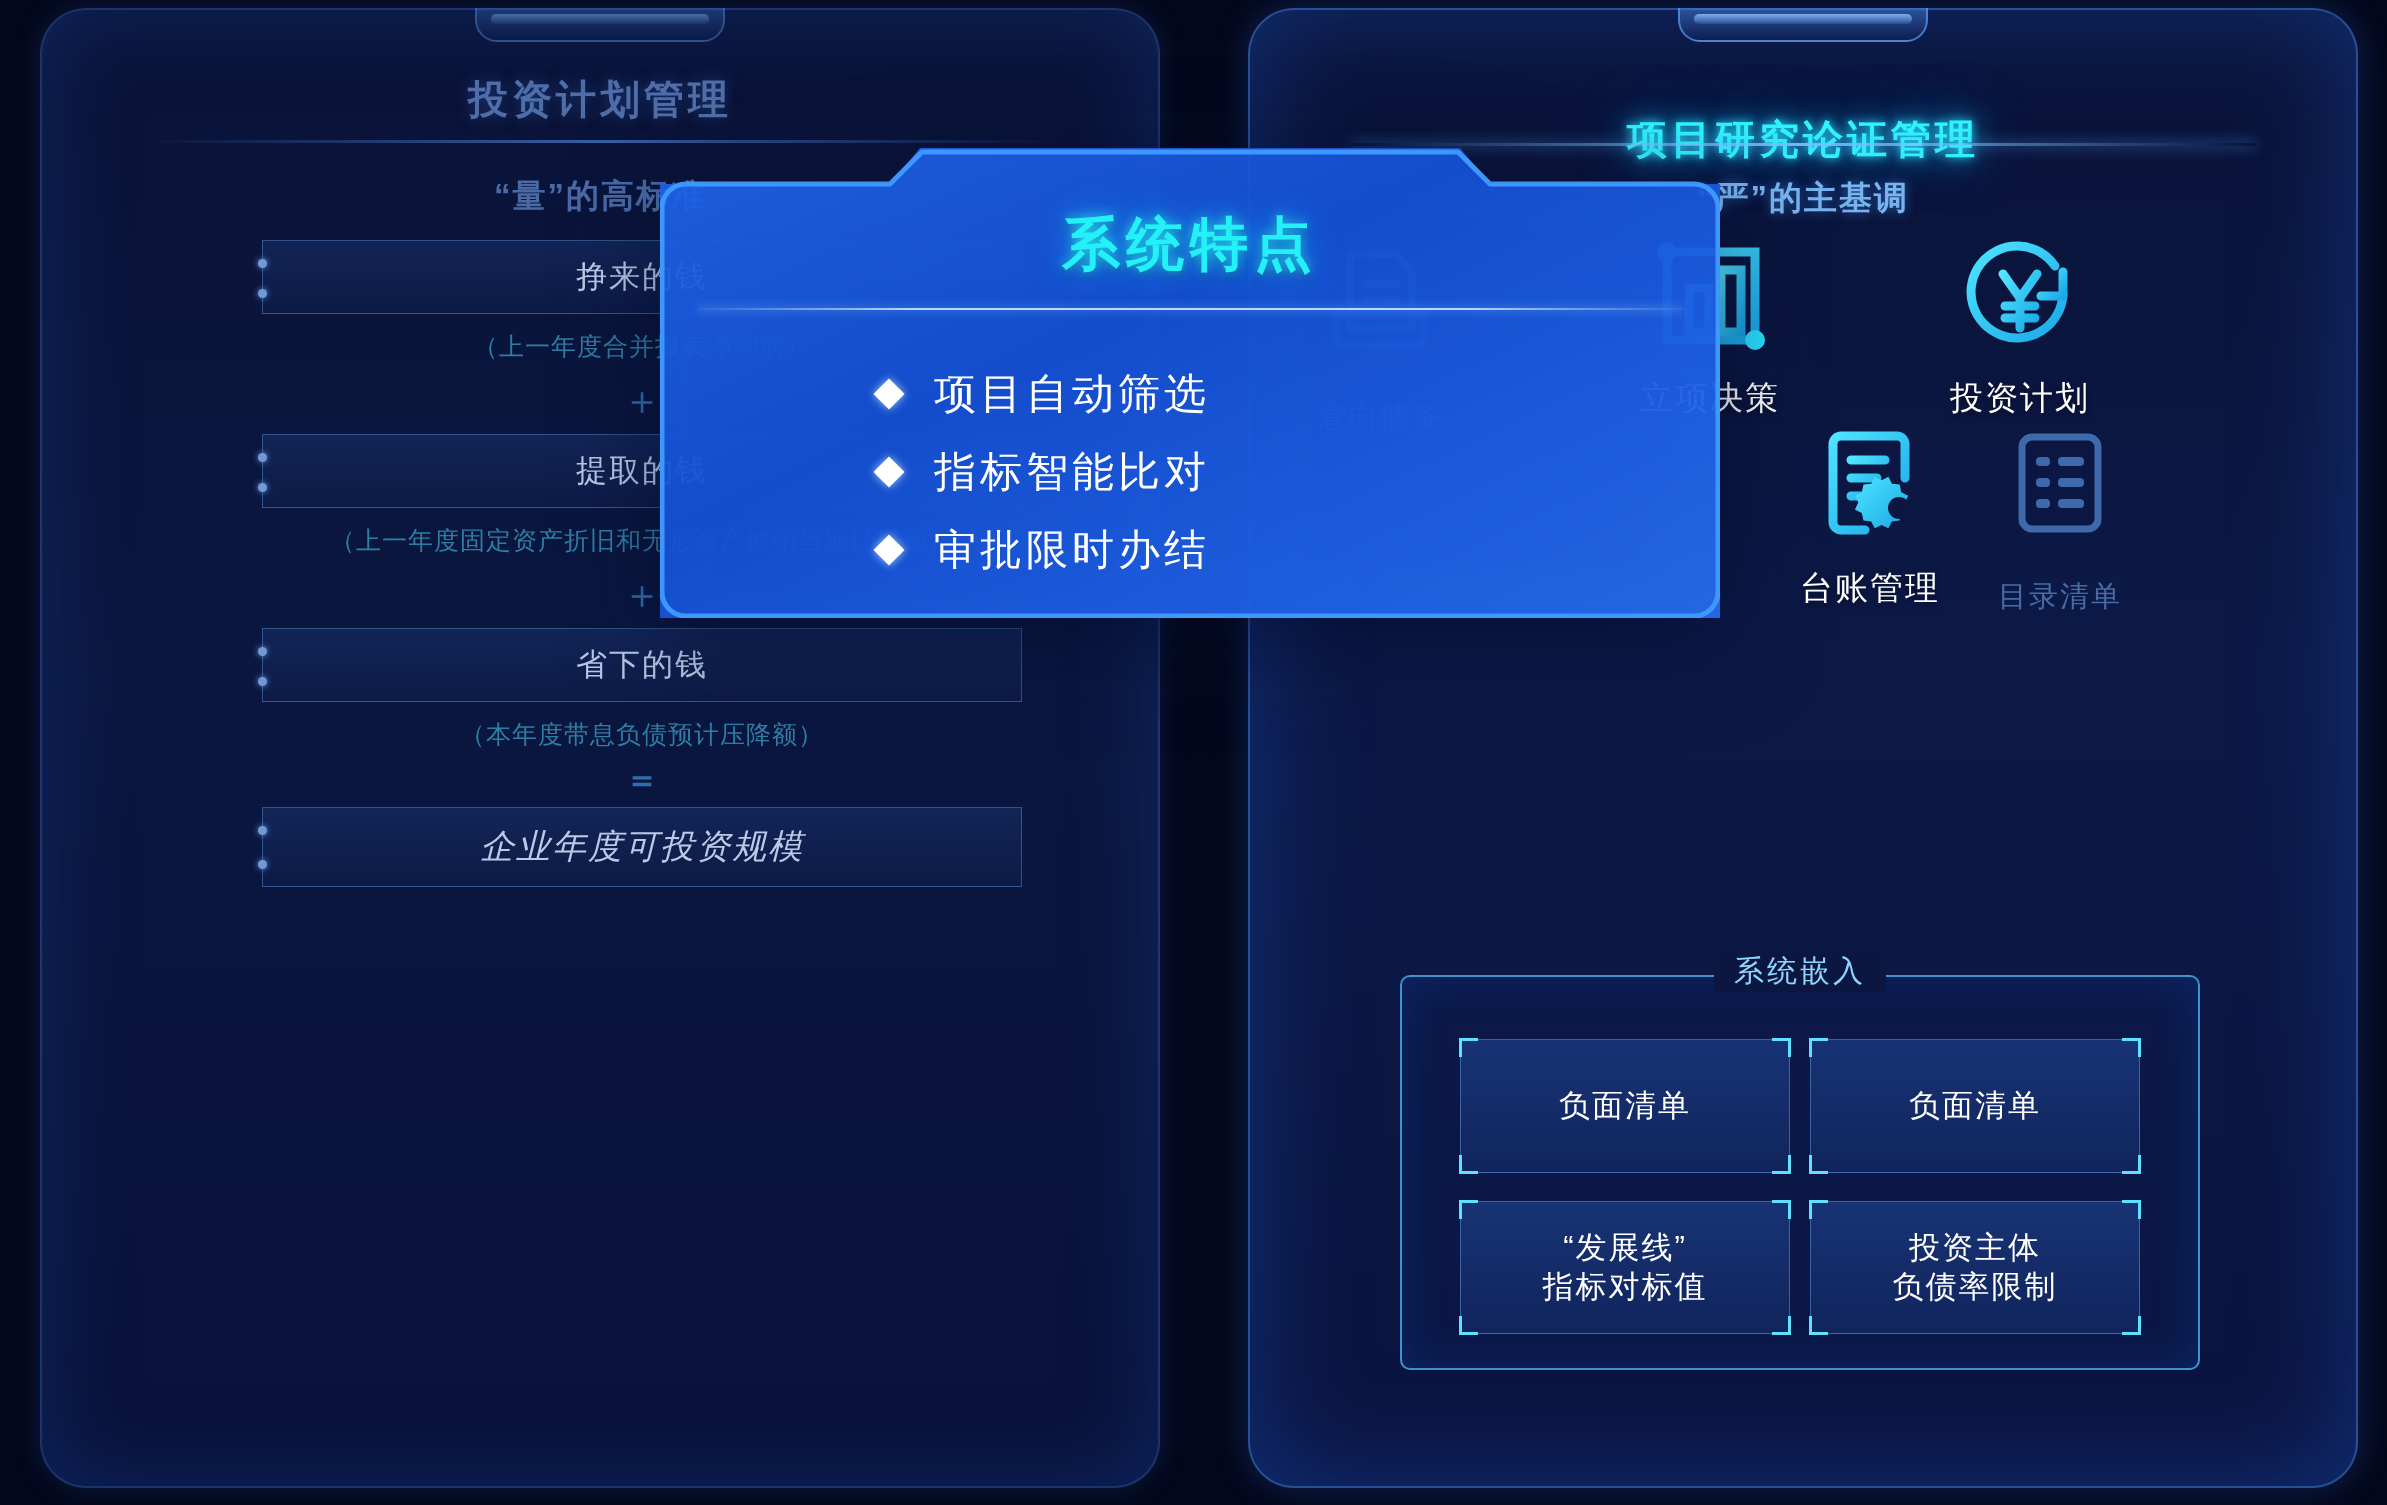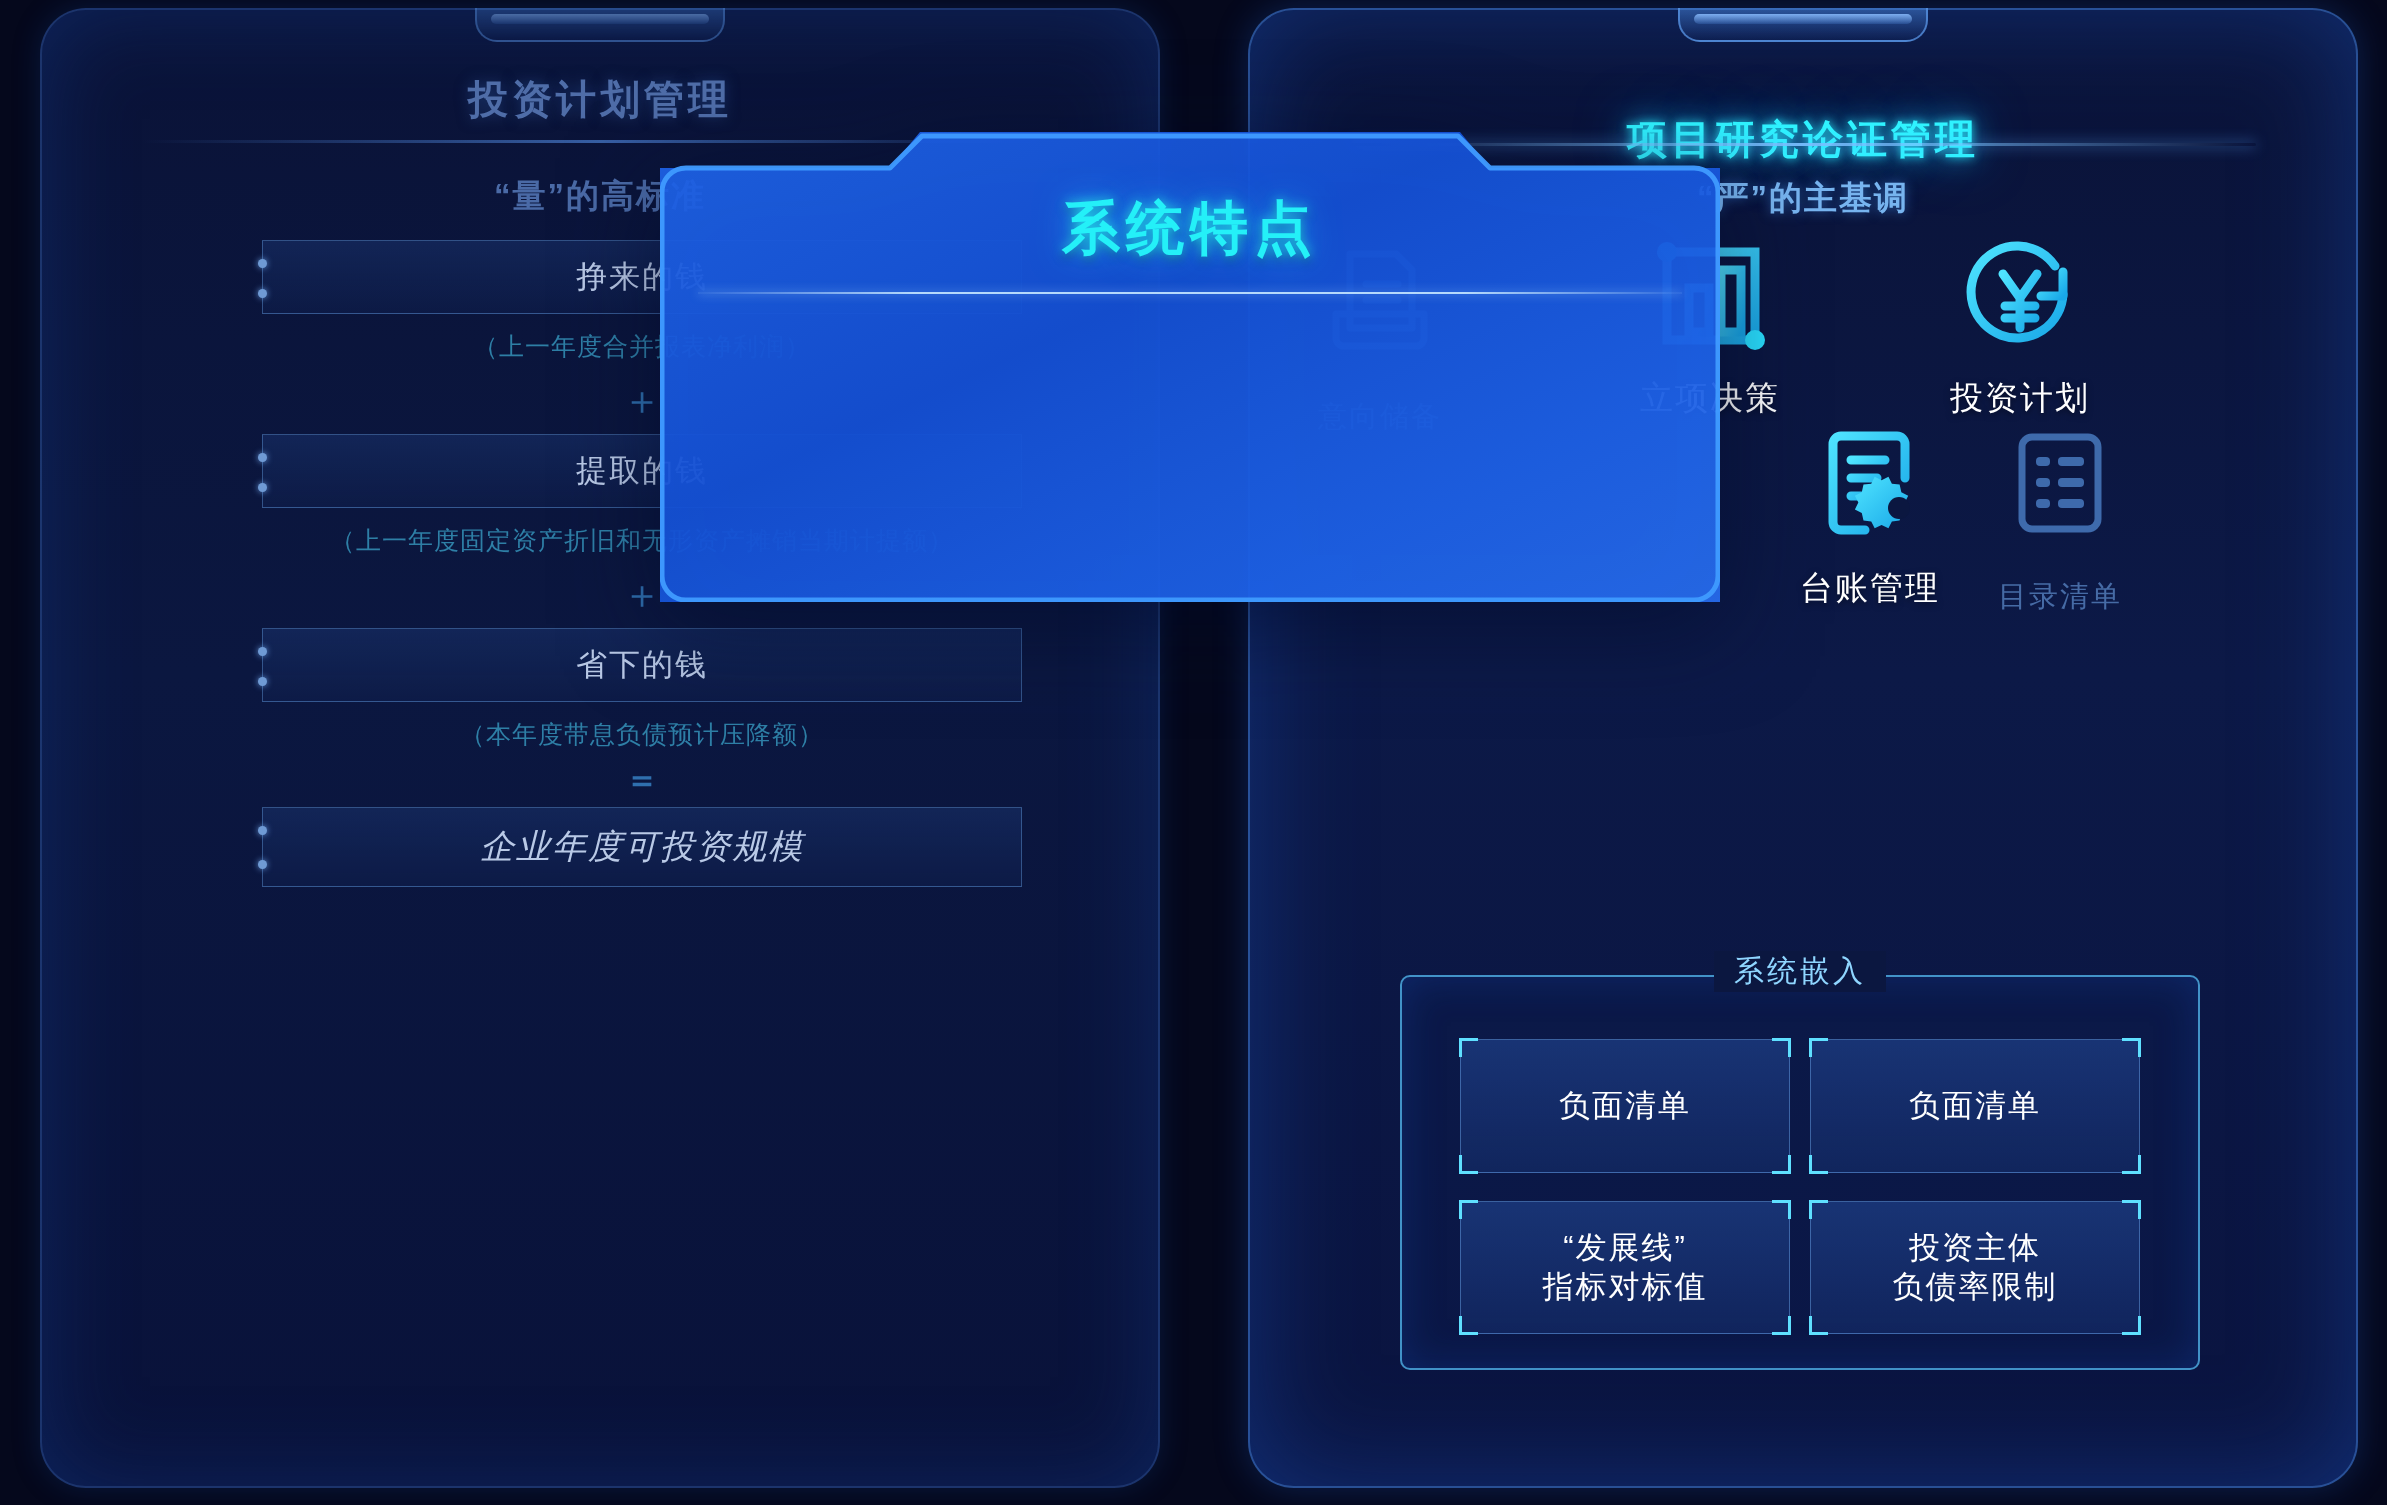--- a/index.html
+++ b/index.html
@@ -121,21 +121,21 @@
   .ebox::before,.ebox::after,.ebox i::before,.ebox i::after{
     content:""; position:absolute; width:16px; height:16px; border:3px solid #5fe0ff;
   }
   .ebox::before{ left:-2px; top:-2px; border-right:none; border-bottom:none; }
   .ebox::after { right:-2px; top:-2px; border-left:none;  border-bottom:none; }
   .ebox i::before{ left:-2px; bottom:-2px; border-right:none; border-top:none; }
   .ebox i::after { right:-2px; bottom:-2px; border-left:none; border-top:none; }
 
   
   .folder{
-    position:absolute; left:660px; top:132px; width:1060px; height:529px;
+    position:absolute; left:660px; top:148px; width:1060px; height:529px;
     filter: drop-shadow(0 22px 48px rgba(0,10,40,0.55));
   }
   .folder-shape{
     position:absolute; inset:0;
     background:linear-gradient(155deg,#1f63e8 0%, #1552d8 38%, #1e63ea 72%, #2a6ff0 100%);
     opacity:0.93;
     border-radius:26px;
     -webkit-clip-path: polygon(0 36px, 0 36px, 14px 36px, 14px 36px, 230px 36px, 260px 0, 800px 0, 830px 36px, 1060px 36px, 1060px 470px, 0 470px);
     clip-path: polygon(0 36px, 230px 36px, 260px 0, 800px 0, 830px 36px, 1060px 36px, 1060px 470px, 0 470px);
   }
@@ -316,13 +316,27 @@
   </div>
 </div>
 
 <div class="folder">
   <div class="folder-shape"></div>
   <svg class="folder-inner" width="1060" height="470" viewBox="0 0 1060 470" style="position:absolute;inset:0;">
     <path d="M26 36 H230 L262 4 H798 L830 36 H1034 A24 24 0 0 1 1058 60 V444 A24 24 0 0 1 1034 468 H26 A24 24 0 0 1 2 444 V60 A24 24 0 0 1 26 36 Z" fill="none" stroke="#3f9bff" stroke-width="5" stroke-linejoin="round" opacity="0.95"></path>
   </svg>
   <div class="fc-title">系统特点</div>
   <div class="fc-rule"></div>
+  <div class="fc-list">
+    <div class="fc-item">
+      <span class="fc-diamond"></span>
+      <span class="fc-text">项目自动筛选</span>
+    </div>
+    <div class="fc-item">
+      <span class="fc-diamond"></span>
+      <span class="fc-text">指标智能比对</span>
+    </div>
+    <div class="fc-item">
+      <span class="fc-diamond"></span>
+      <span class="fc-text">审批限时办结</span>
+    </div>
+  </div>
 </div>
 
 </body></html>

